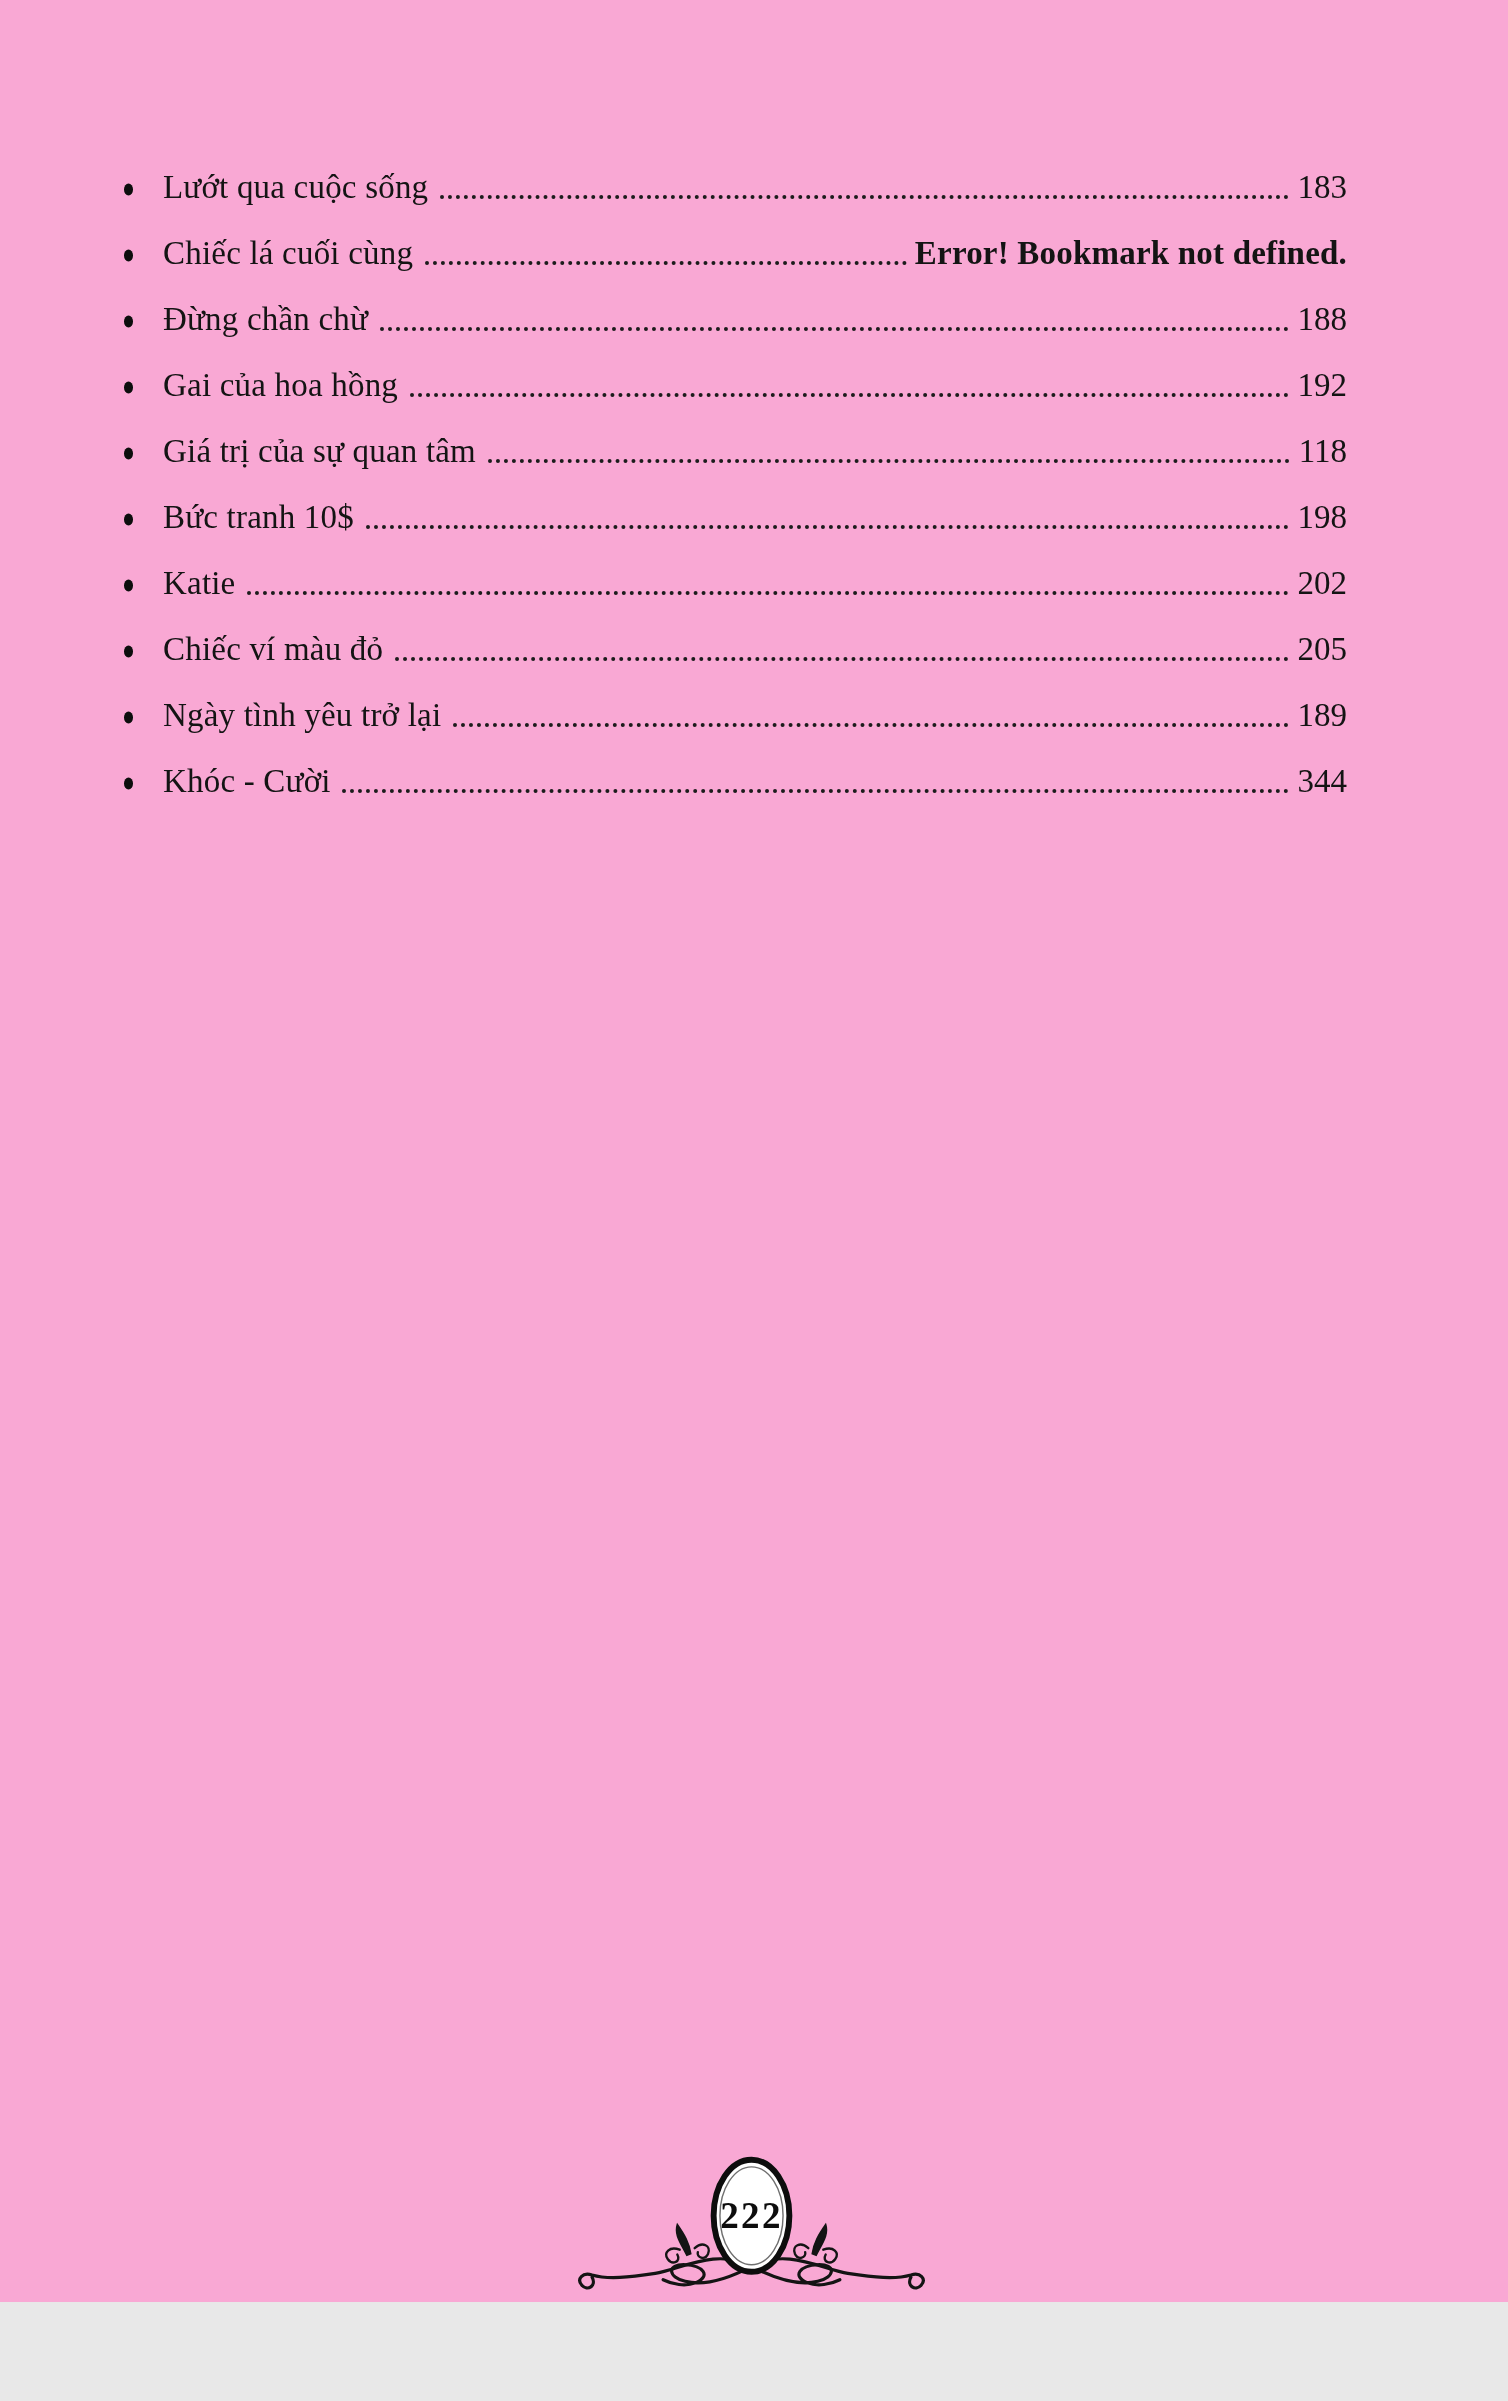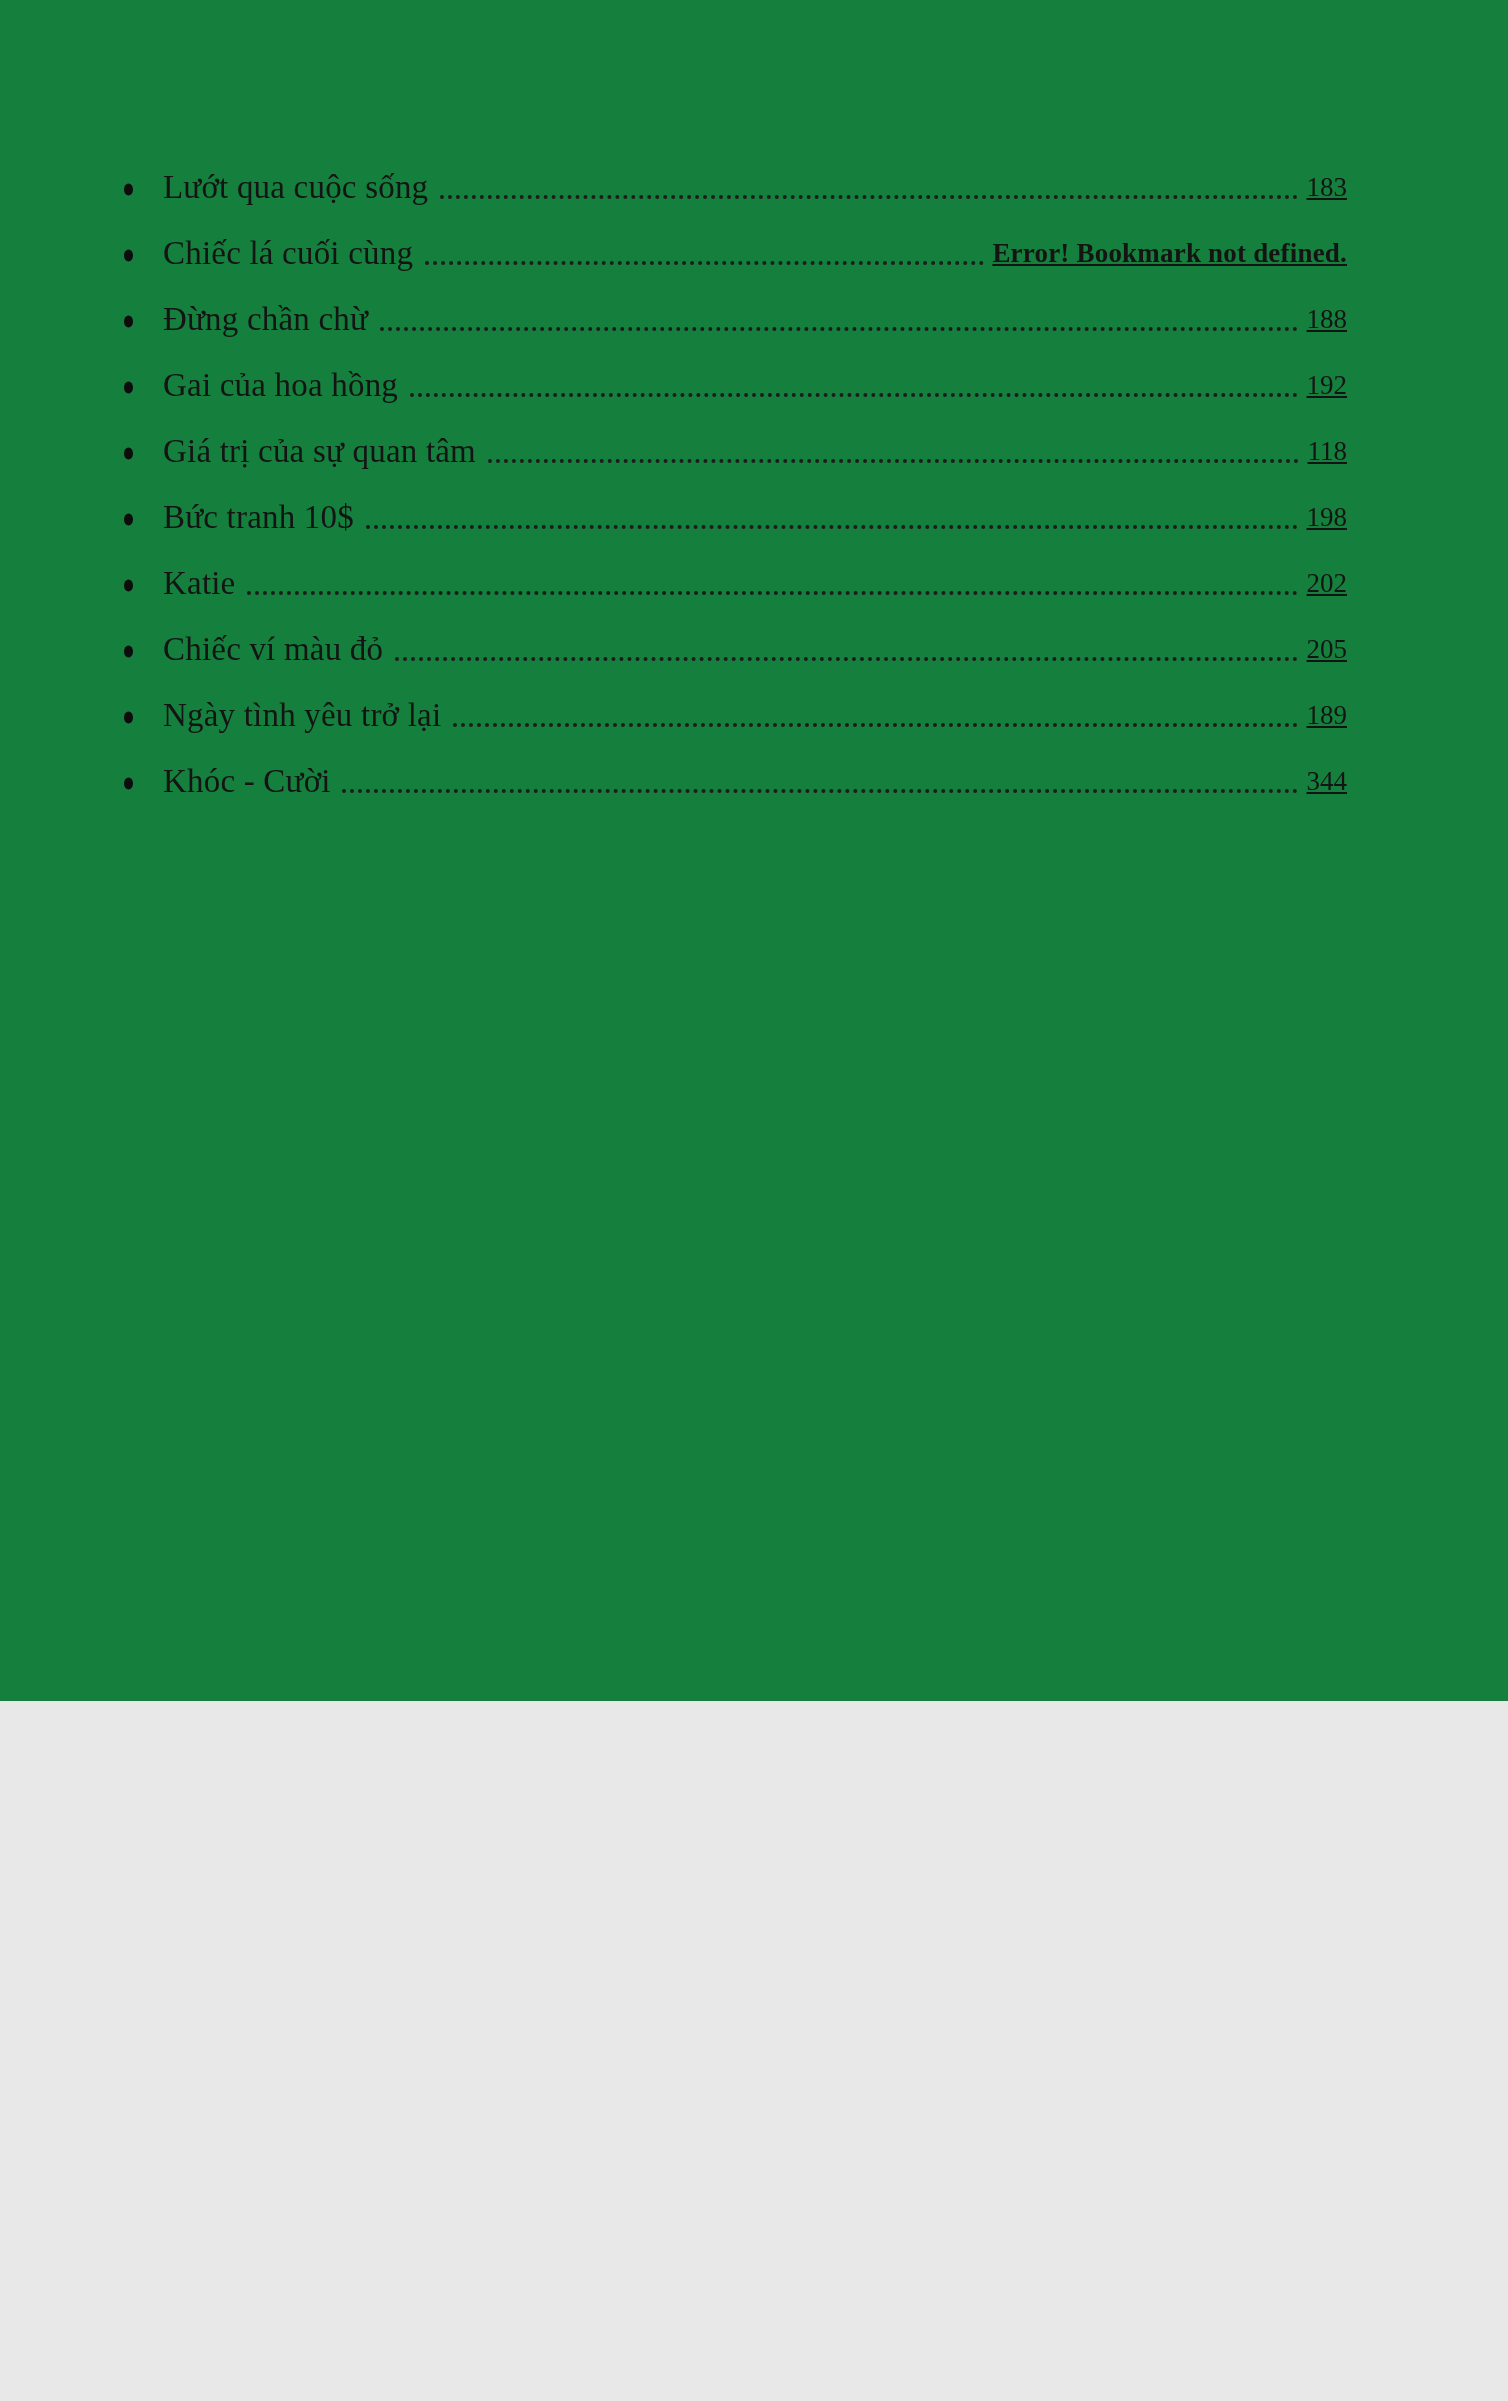--- a/index.html
+++ b/index.html
@@ -1,20 +1,20 @@
 <!DOCTYPE html>
 <html style="font-size:13.2px"><head>
 <meta charset="utf-8">
 <style>
   html,body{margin:0;padding:0;background:#e8e8e8;}
   .page{
     position:relative;
     width:1508px;
-    height:1701px;
-    background:#15803d;
+    height:2302px;
+    background:#f9a8d4;
     font-family:"Liberation Serif","DejaVu Serif",serif;
     color:#141414;
     overflow:hidden;
   }
   .toc{
     position:absolute;
     left:124px;
     top:154px;
     width:1223px;
   }
@@ -41,23 +41,22 @@
   .leader{
     flex:1 1 auto;
     height:0;
     border-bottom:4.1px dotted #1c1c1c;
     margin:0 8.3px 0 11.6px;
     transform:translateY(10px);
     min-width:25px;
   }
   .pagenum{
     flex:0 0 auto;
-    font-size:27px;
+    font-size:33px;
     text-align:center;
-    text-decoration:underline;
   }
   .pagenum.error{
     font-weight:bold;
     letter-spacing:0.2px;
   }
   .ornament{
     position:absolute;
     left:570px;
     top:2151px;
   }

